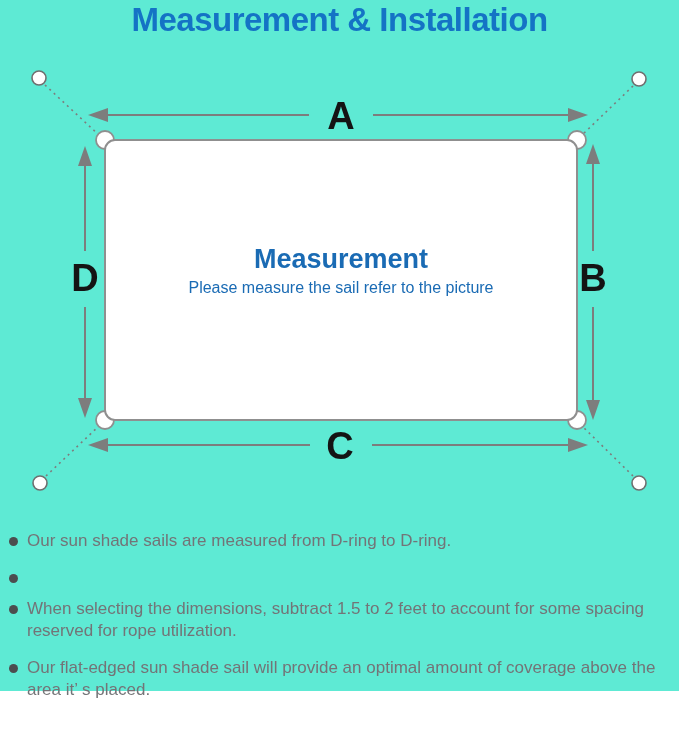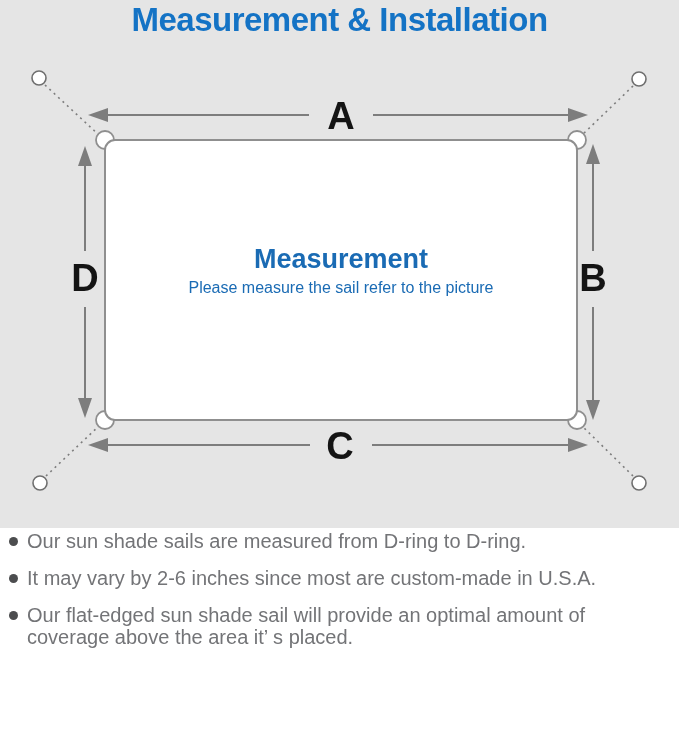--- a/index.html
+++ b/index.html
@@ -8,22 +8,22 @@
     background: #ffffff;
     width: 679px;
     height: 739px;
     font-family: "Liberation Sans", sans-serif;
     overflow: hidden;
     position: relative;
   }
   .page {
     position: relative;
     width: 679px;
-    height: 528px;
-    background: #e5e5e5;
+    height: 691px;
+    background: #5eead4;
   }
   .page-title {
     position: absolute;
     top: 0;
     left: 0;
     width: 679px;
     text-align: center;
     font-size: 33px;
     font-weight: 700;
     color: #1473c5;
@@ -52,21 +52,21 @@
   }
   .note-bullet {
     flex: 0 0 auto;
     width: 9px;
     height: 9px;
     border-radius: 50%;
     background: #4c4d4f;
     margin: 7px 9px 0 1px;
   }
   .note-text {
-    font-size: 20px;
+    font-size: 17px;
     line-height: 22px;
     color: #737477;
   }
   svg text.side-letter {
     font-family: "Liberation Sans", sans-serif;
     font-weight: 700;
     font-size: 38px;
     fill: #141414;
   }
   svg text.center-heading {
@@ -150,21 +150,24 @@
     <text class="center-subtitle" x="341" y="238" text-anchor="middle">Please measure the sail refer to the picture</text>
   </svg>
 
   <ul class="notes">
     <li class="note-item">
       <span class="note-bullet"></span>
       <span class="note-text">Our sun shade sails are measured from D-ring to D-ring.</span>
     </li>
     <li class="note-item">
       <span class="note-bullet"></span>
-      <span class="note-text">It may vary by 2-6 inches since most are custom-made in U.S.A.</span>
+    </li>
+    <li class="note-item">
+      <span class="note-bullet"></span>
+      <span class="note-text">When selecting the dimensions, subtract 1.5 to 2 feet to account for some spacing reserved for rope utilization.</span>
     </li>
     <li class="note-item">
       <span class="note-bullet"></span>
       <span class="note-text">Our flat-edged sun shade sail will provide an optimal amount of coverage above the area it’ s placed.</span>
     </li>
   </ul>
 
 </div>
 
 </body></html>

